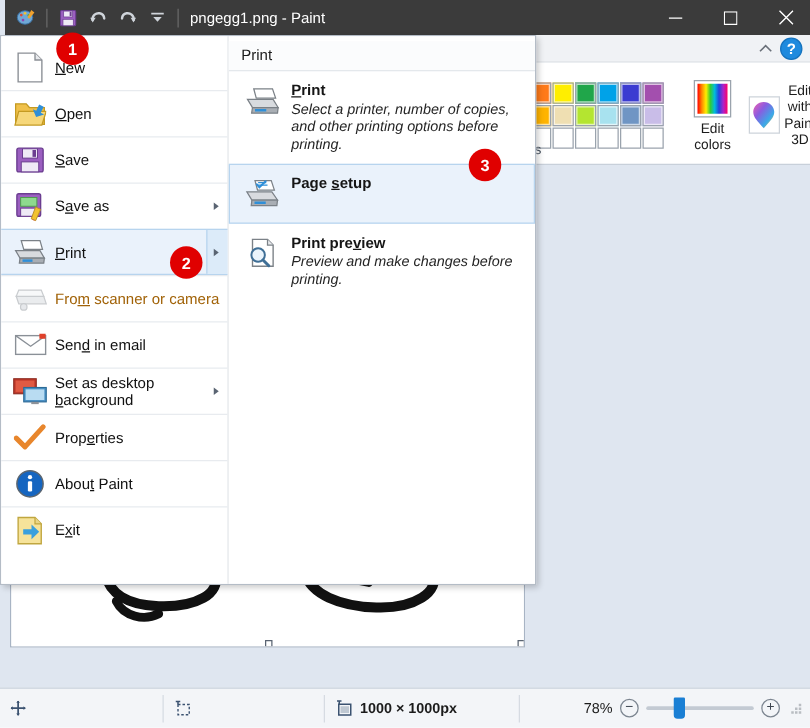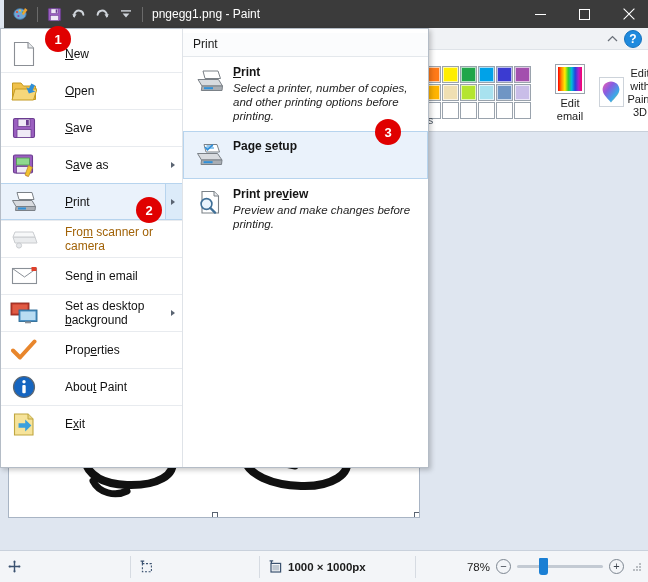--- a/index.html
+++ b/index.html
@@ -153,21 +153,21 @@
     padding-left: 8px;
     border-top: 1px solid #e8ebef;
     cursor: default;
   }
   .menu-item:first-child { border-top: none; }
   .menu-item .mi-icon {
     width: 30px; height: 30px; flex: 0 0 30px;
     display: flex; align-items: center; justify-content: center;
   }
   .menu-item .mi-label {
-    margin-left: 26px; font-size: 12px; color: #111;
+    margin-left: 5px; font-size: 12px; color: #111;
   }
   .menu-item.disabled .mi-label { color: #a16207; }
   .menu-item.disabled .mi-icon { opacity: 0.45; }
   .mi-arrow {
     position: absolute; right: 7px; top: 50%; transform: translateY(-50%);
     width: 0; height: 0;
     border-left: 4px solid #5a6472;
     border-top: 3.5px solid transparent;
     border-bottom: 3.5px solid transparent;
   }
@@ -376,21 +376,21 @@
         <div class="sw"></div>
         <div class="sw" style="border:none;background:transparent"></div>
       </div>
 
       <div class="editcolors">
         <div class="ec-icon">
             <div class="ec-ramp"></div>
           </div>
         <div class="ec-label">
           <span>Edit</span><br>
-          <span>email</span>
+          <span>colors</span>
         </div>
       </div>
 
       <div class="group-div"></div>
 
       <div class="paint3d">
         <div class="p3d-icon">
           <svg width="22" height="24" viewBox="0 0 22 24">
             <defs>
               <linearGradient id="p3dg" x1="0" y1="0" x2="1" y2="1">

